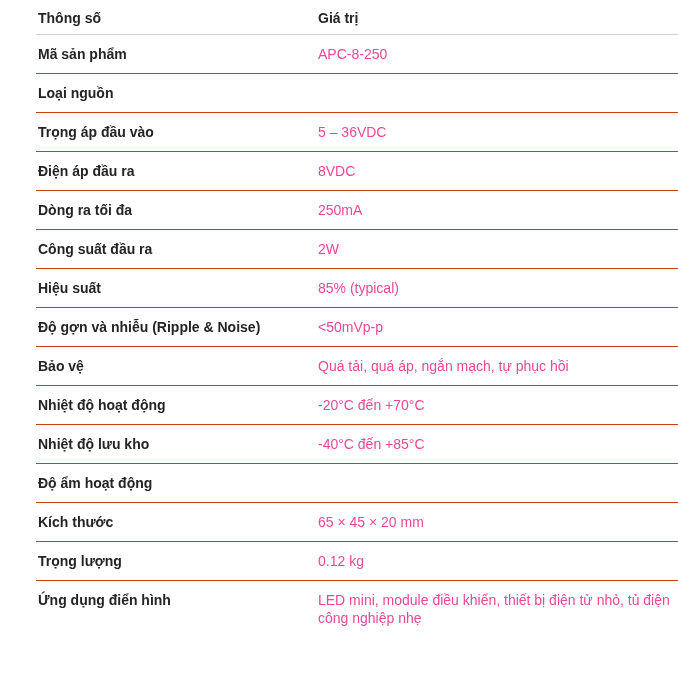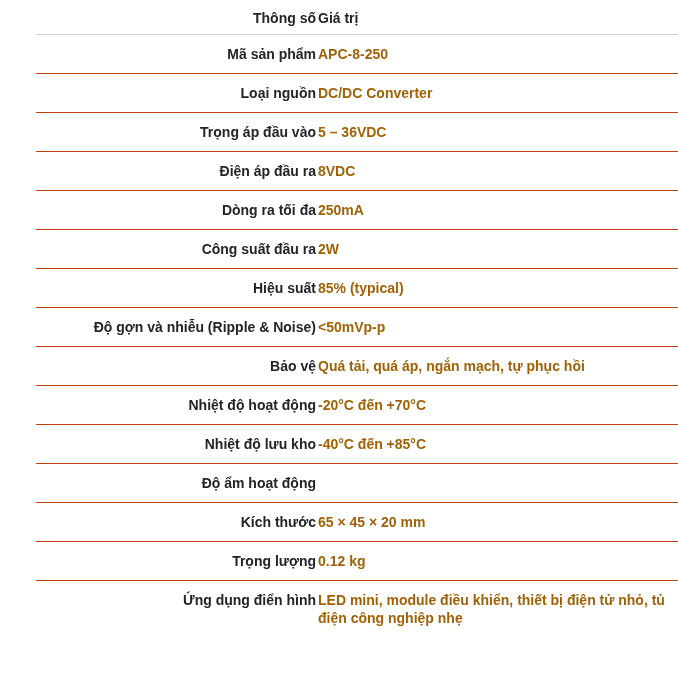--- a/index.html
+++ b/index.html
@@ -34,27 +34,26 @@
   }
   .param-cell {
     width: 282px;
     flex-shrink: 0;
     padding-left: 2px;
     padding-right: 2px;
     box-sizing: border-box;
     font-weight: 600;
     color: #242424;
     line-height: 18px;
-    text-align: right;
   }
   .value-cell {
     flex: 1;
     padding-right: 6px;
-    color: #a16207;
-    font-weight: 700;
+    color: #ec4899;
+    font-weight: 400;
     line-height: 18px;
   }
   .header-row .param-cell,
   .header-row .value-cell {
     font-weight: 600;
     color: #242424;
   }
 </style>
 </head>
 <body>
@@ -65,21 +64,20 @@
     <div class="value-cell">Giá trị</div>
   </div>
   <div id="spec-table-body">
   <div class="spec-row">
     <div class="param-cell">Mã sản phẩm</div>
     <div class="value-cell">APC-8-250</div>
   </div>
 
   <div class="spec-row">
     <div class="param-cell">Loại nguồn</div>
-    <div class="value-cell">DC/DC Converter</div>
   </div>
 
   <div class="spec-row">
     <div class="param-cell">Trọng áp đầu vào</div>
     <div class="value-cell">5 – 36VDC</div>
   </div>
 
   <div class="spec-row">
     <div class="param-cell">Điện áp đầu ra</div>
     <div class="value-cell">8VDC</div>

